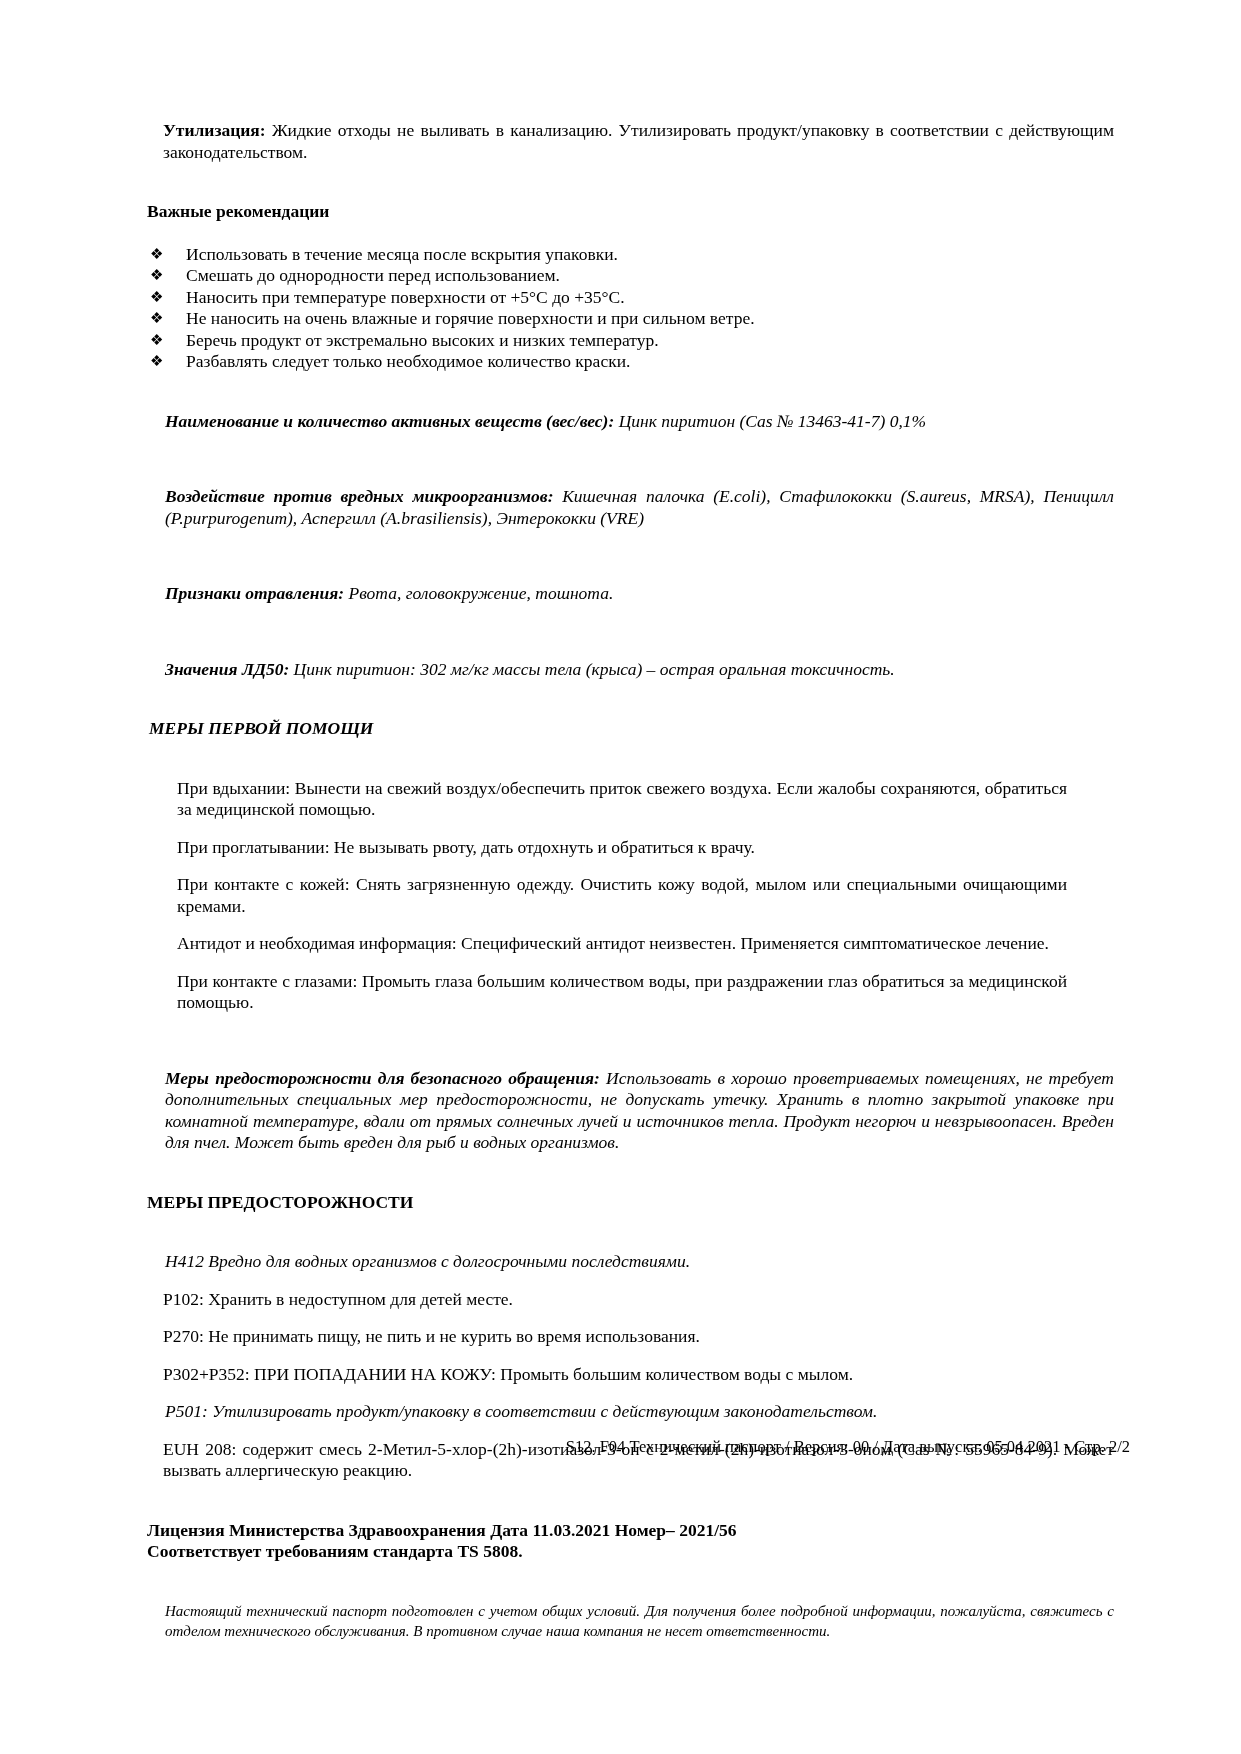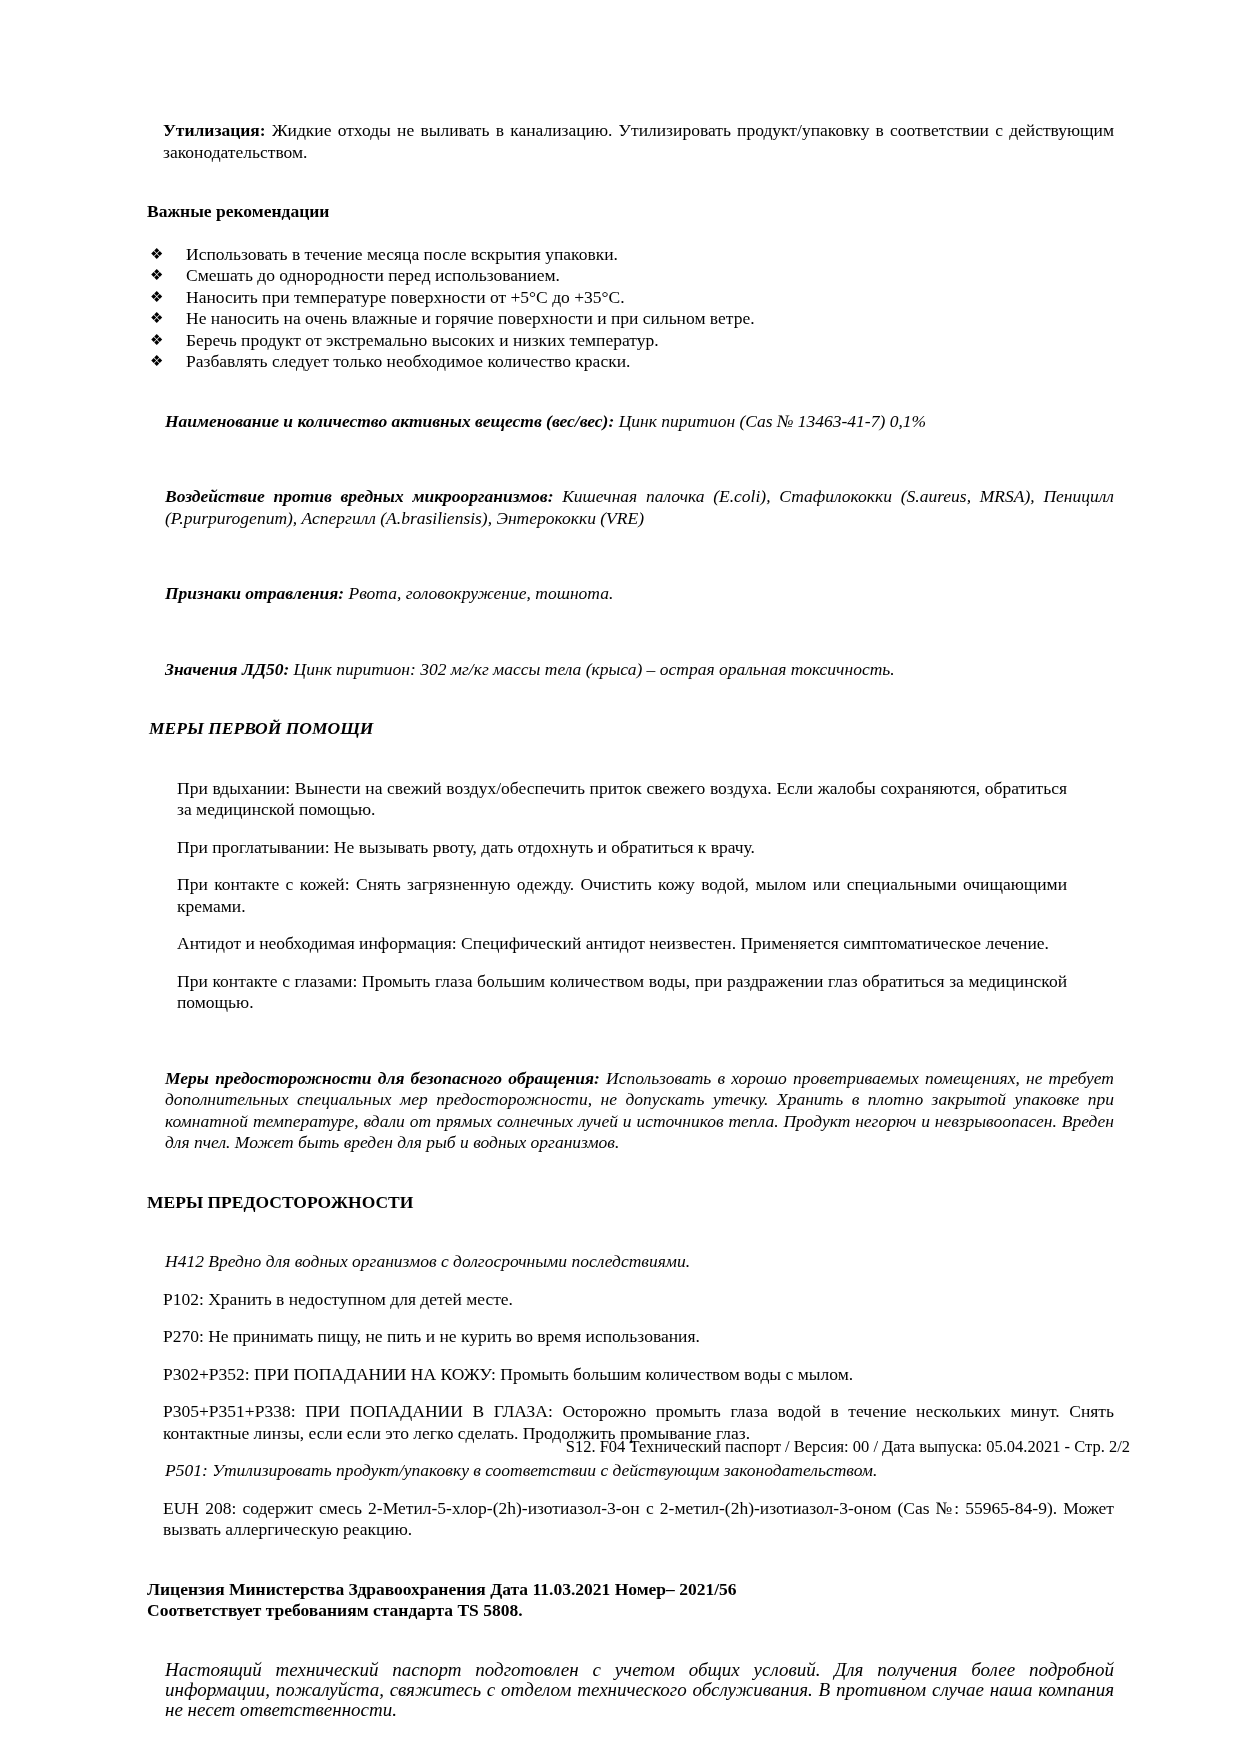--- a/index.html
+++ b/index.html
@@ -50,21 +50,21 @@
       font-family: "DejaVu Sans", sans-serif;
       font-size: 15px;
     }
     .indent-block {
       padding-left: 14px;
       padding-right: 47px;
     }
     .indent-block .p { text-align: justify; }
     .ind2 { padding-left: 2px; font-style: italic; }
     .small {
-      font-size: 19px;
+      font-size: 15px;
       line-height: 20px;
     }
     .footer {
       position: absolute;
       right: 111px;
       top: 1436px;
       font-size: 16.5px;
       text-align: left;
     }
   </style>
@@ -128,21 +128,20 @@
 
   <p class="heading">МЕРЫ ПРЕДОСТОРОЖНОСТИ</p>
 
   <div class="gap-lg"></div>
 
   <div>
     <p class="p ind2">H412 Вредно для водных организмов с долгосрочными последствиями.</p>
     <p class="p">P102: Хранить в недоступном для детей месте.</p>
     <p class="p">P270: Не принимать пищу, не пить и не курить во время использования.</p>
     <p class="p">P302+P352: ПРИ ПОПАДАНИИ НА КОЖУ: Промыть большим количеством воды с мылом.</p>
-    <p class="p">P305+P351+P338: ПРИ ПОПАДАНИИ В ГЛАЗА: Осторожно промыть глаза водой в течение нескольких минут. Снять контактные линзы, если если это легко сделать. Продолжить промывание глаз.</p>
     <p class="p ind2">P501: Утилизировать продукт/упаковку в соответствии с действующим законодательством.</p>
     <p class="p">EUH 208: содержит смесь 2-Метил-5-хлор-(2h)-изотиазол-3-он с 2-метил-(2h)-изотиазол-3-оном (Cas №: 55965-84-9). Может вызвать аллергическую реакцию.</p>
   </div>
 
   <div class="gap-lg"></div>
 
   <p class="heading">Лицензия Министерства Здравоохранения Дата 11.03.2021 Номер– 2021/56</p>
   <p class="heading">Соответствует требованиям стандарта TS 5808.</p>
 
   <div class="gap-lg"></div>

